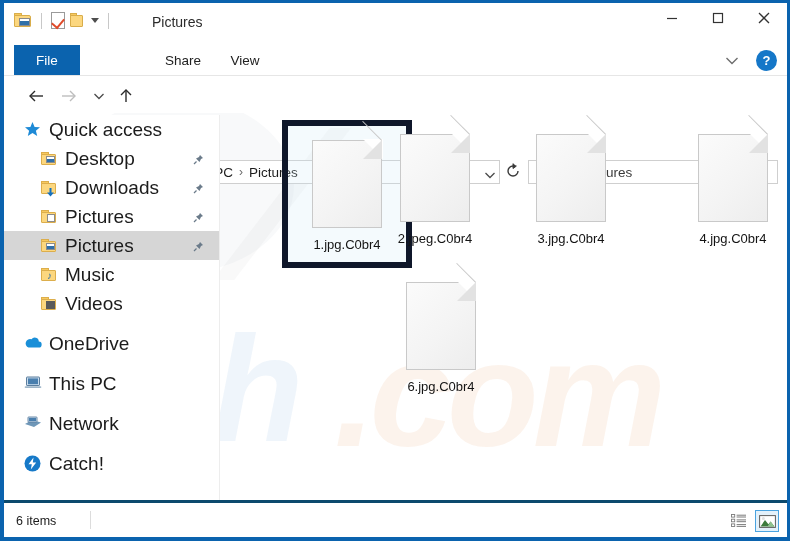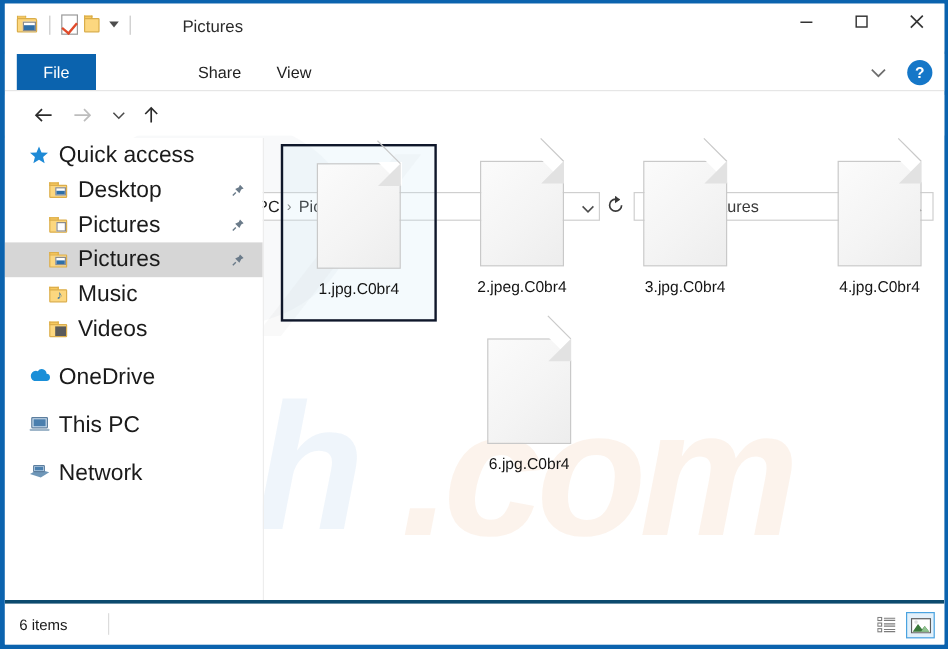--- a/index.html
+++ b/index.html
@@ -111,21 +111,21 @@
   .i-fold .m { position:absolute; left:6px; top:6px; width:9px; height:7px; background:#fff; border:1px solid #8c8c8c; box-sizing:border-box;}
   .i-fold .m2{ position:absolute; left:7px; top:9px; width:7px; height:3px; background:#2f6fa8;}
   .dl-arrow { position:absolute; left:6px; top:4px; }
   .doc-lines { position:absolute; left:7px; top:6px; width:8px; height:8px; background:#fff; border:1px solid #8c8c8c; box-sizing:border-box;}
   .note { position:absolute; left:7px; top:5px; color:#2f6fa8; font-size:10px; line-height:10px;}
   .film { position:absolute; left:6px; top:6px; width:9px; height:8px; background:#5a5a5a; box-sizing:border-box;}
 
   
   #content { position:absolute; left:216px; top:112px; width:567px; height:385px; background:transparent; }
   .tile { position:absolute; width:130px; height:148px; box-sizing:border-box; display:flex; flex-direction:column; align-items:center; }
-  .tile.selected { border:2px solid #0f172a; background:rgba(205,232,248,0.22); }
+  .tile.selected { border:6px solid #0f172a; background:rgba(205,232,248,0.22);margin-left:48px; }
   .fileicon { margin-top:14px; width:70px; height:88px; position:relative; }
   .fileicon .page {
     position:absolute; left:0; top:0; width:70px; height:88px;
     background: linear-gradient(135deg,#fbfbfb 0%,#f4f4f4 55%,#ededed 100%);
     border:1px solid #c9c9c9; box-sizing:border-box;
   }
   .fileicon .corner-cut {
     position:absolute; right:-1px; top:-1px; width:0; height:0;
     border-left:20px solid transparent; border-top:20px solid #ffffff;
   }
@@ -297,20 +297,39 @@
       </span>
       <span class="slabel">Desktop</span>
       <span class="pin">
         <svg width="11" height="11" viewBox="0 0 11 11">
               <path d="M7 1 L10 4 L8 5 L6.5 8 L3 4.5 L6 3 Z" fill="#6b7b8a"></path>
               <line x1="3.5" y1="7.5" x2="1" y2="10" stroke="#6b7b8a" stroke-width="1.2"></line>
             </svg>
       </span>
     </div>
 
+    <div class="srow indent1">
+      <span class="sicon i-fold">
+        <span class="t"></span>
+            <span class="b"></span>
+        <span class="dl-arrow">
+          <svg width="9" height="10" viewBox="0 0 9 10">
+                <line x1="4.5" y1="1" x2="4.5" y2="7" stroke="#1771bd" stroke-width="2"></line>
+                <polygon points="1,5.5 8,5.5 4.5,9.5" fill="#1771bd"></polygon>
+              </svg>
+        </span>
+      </span>
+      <span class="slabel">Downloads</span>
+      <span class="pin">
+        <svg width="11" height="11" viewBox="0 0 11 11">
+              <path d="M7 1 L10 4 L8 5 L6.5 8 L3 4.5 L6 3 Z" fill="#6b7b8a"></path>
+              <line x1="3.5" y1="7.5" x2="1" y2="10" stroke="#6b7b8a" stroke-width="1.2"></line>
+            </svg>
+      </span>
+    </div>
 
     <div class="srow indent1">
       <span class="sicon i-fold">
         <span class="t"></span>
             <span class="b"></span>
             <span class="doc-lines"></span>
       </span>
       <span class="slabel">Pictures</span>
       <span class="pin">
         <svg width="11" height="11" viewBox="0 0 11 11">
@@ -386,20 +405,29 @@
               <polygon points="1,9 8,5 17,7.5 10,12" fill="#6f97b8"></polygon>
               <rect x="4" y="2" width="9" height="5" rx="0.6" fill="#c9dced" stroke="#5c7e9e" stroke-width="0.9"></rect>
               <rect x="5" y="3" width="7" height="3" fill="#4a7fae"></rect>
             </svg>
       </span>
       <span class="slabel">Network</span>
     </div>
 
     <div class="gap"></div>
 
+    <div class="srow indent0">
+      <span class="sicon">
+        <svg width="17" height="17" viewBox="0 0 17 17">
+              <circle cx="8.5" cy="8.5" r="8" fill="#1679c8"></circle>
+              <polygon points="9.5,2.5 4.5,9.2 7.8,9.2 6.8,14.5 12.2,7.6 8.8,7.6" fill="#ffffff"></polygon>
+            </svg>
+      </span>
+      <span class="slabel">Catch!</span>
+    </div>
   </div>
   <div id="side-divider"></div>
 
   <div id="content">
 
     <div class="tile selected" style="left:14px; top:5px;">
       <span class="fileicon">
         <span class="page"></span>
             <span class="corner-cut"></span>
             <span class="fold"></span>

